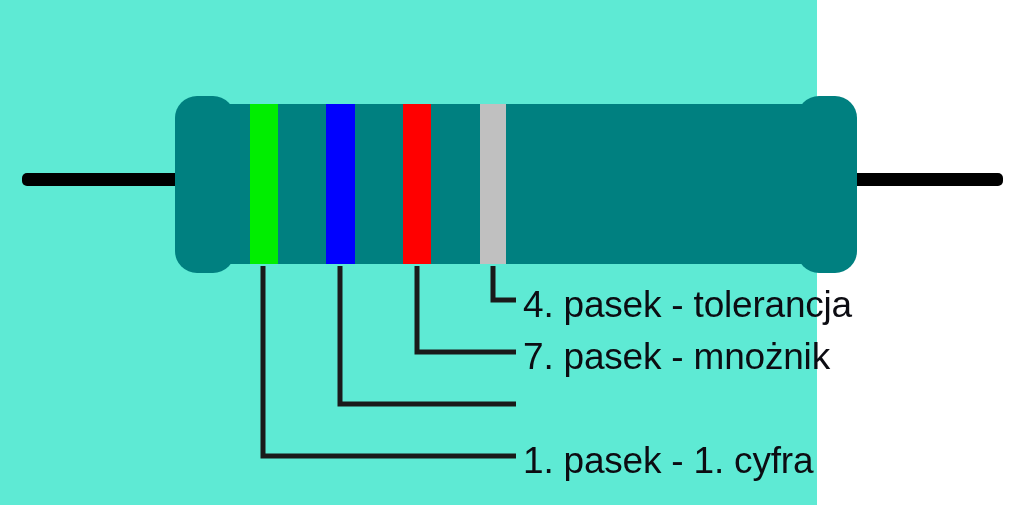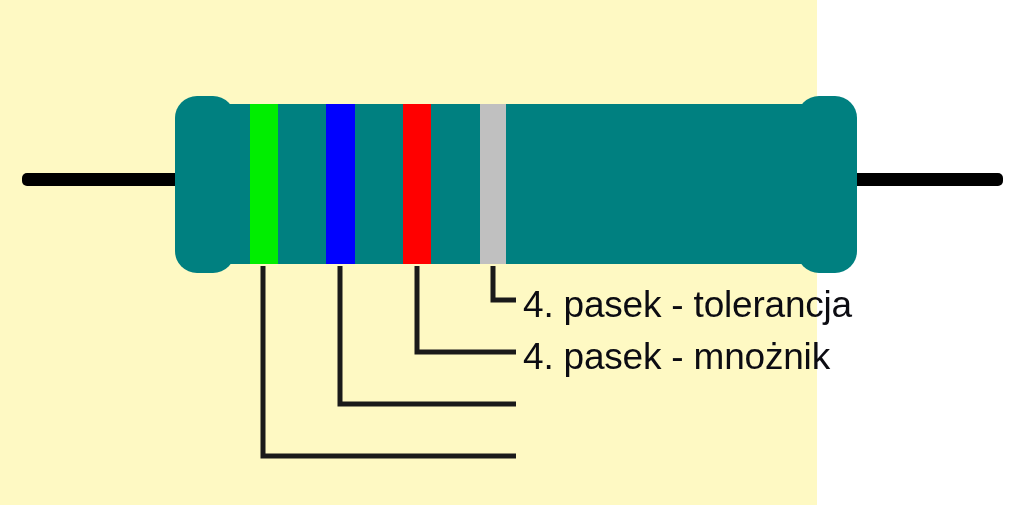--- a/index.html
+++ b/index.html
@@ -11,21 +11,21 @@
   body {
     width: 1024px;
     height: 505px;
     font-family: "Liberation Sans", sans-serif;
     overflow: hidden;
   }
   #stage {
     position: relative;
     width: 817px;
     height: 505px;
-    background: #fef9c3;
+    background: #5eead4;
   }
   #diagram-svg {
     position: absolute;
     left: 0;
     top: 0;
     width: 1024px;
     height: 505px;
     display: block;
   }
   .label-text {
@@ -61,17 +61,18 @@
     <g fill="none" stroke="#1A1A1A" stroke-width="5" stroke-linecap="butt">
       <path d="M 493 266 L 493 300 L 516 300"></path>
       <path d="M 417 266 L 417 352 L 516 352"></path>
       <path d="M 340 266 L 340 404 L 516 404"></path>
       <path d="M 263 266 L 263 456 L 516 456"></path>
     </g>
   </svg>
 
   <div class="label-text" style="left:523px; top:286px;">4. pasek - tolerancja</div>
 
-  <div class="label-text" style="left:523px; top:338px;">4. pasek - mnożnik</div>
+  <div class="label-text" style="left:523px; top:338px;">7. pasek - mnożnik</div>
 
 
+  <div class="label-text" style="left:523px; top:442px;">1. pasek - 1. cyfra</div>
 
 </div>
 
 </body></html>

